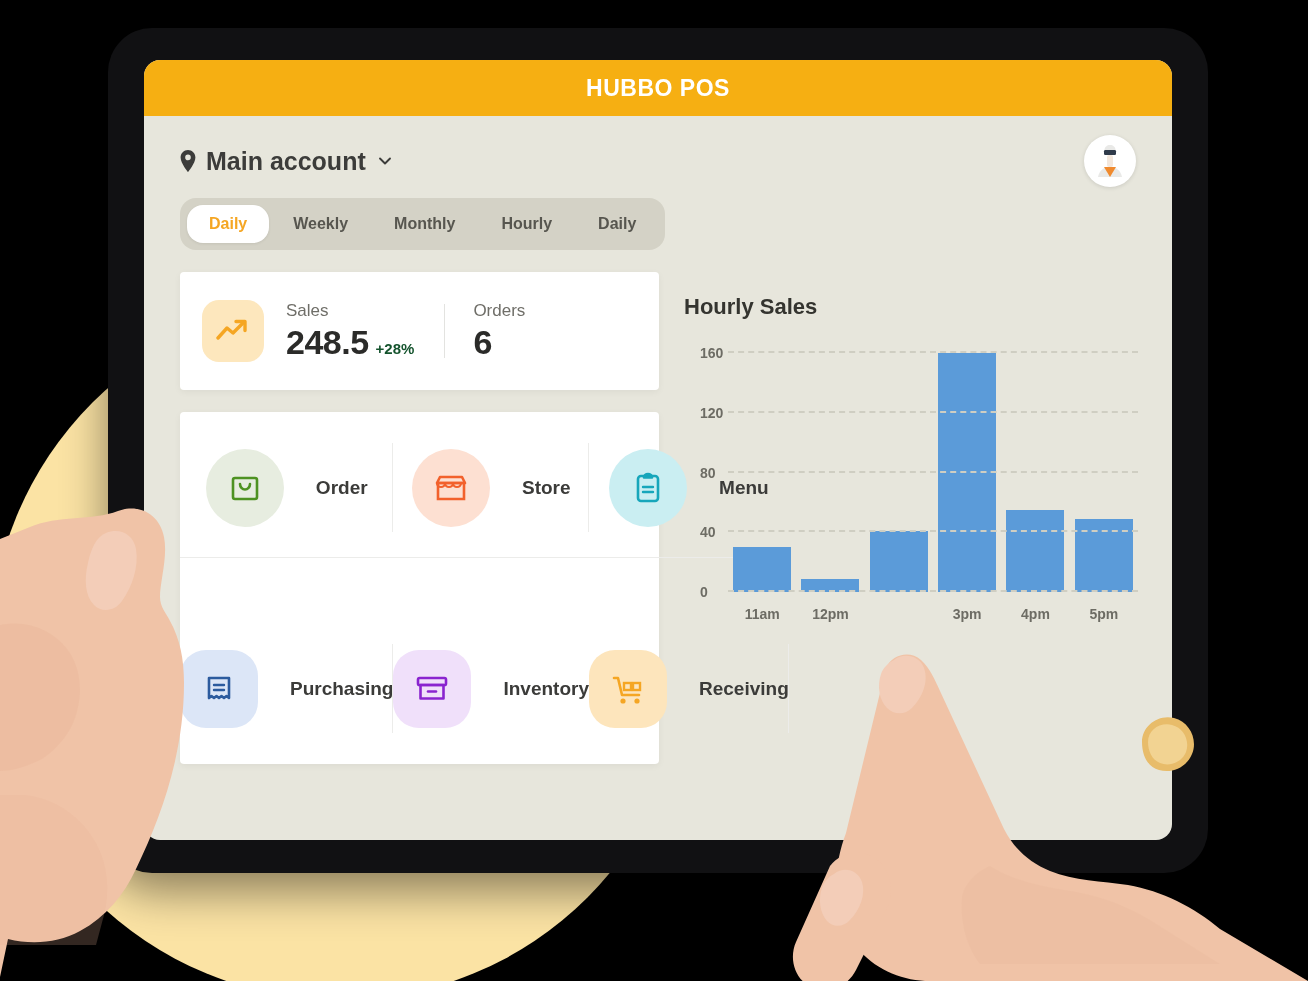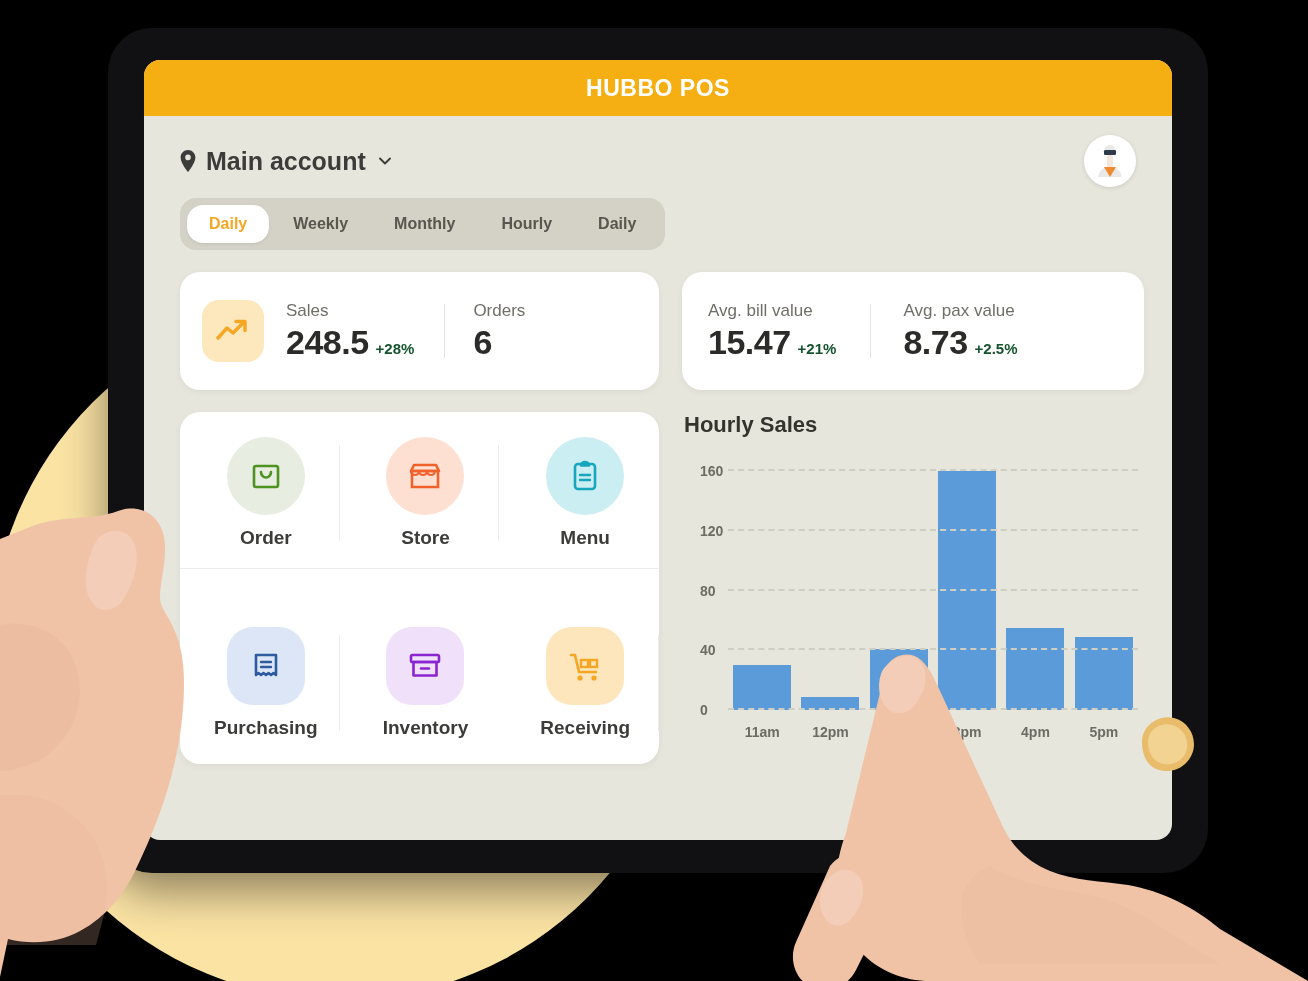--- a/index.html
+++ b/index.html
@@ -71,21 +71,21 @@
     padding: 10px 22px; font-size: 16px; font-weight: 700; color: #57564f;
     border-radius: 16px; white-space: nowrap;
   }
   .tab.active { background: #fff; color: #f5a623; box-shadow: 0 1px 3px rgba(0,0,0,.08); }
 
   
   .content {
     display: grid; grid-template-columns: 479px 462px; gap: 23px;
     margin-top: 22px;
   }
-  .card { background: #fff; border-radius: 20px; box-shadow: 0 2px 7px rgba(0,0,0,.05); }
+  .card { background: #fff; border-radius: 4px; box-shadow: 0 2px 7px rgba(0,0,0,.05); }
 
   
   .kpi-card { height: 118px; display: flex; align-items: center; padding: 0 22px; }
   .kpi-icon-box {
     width: 62px; height: 62px; border-radius: 17px; background: #fde7bd;
     display: flex; align-items: center; justify-content: center; flex: none;
   }
   .kpi-block { padding-left: 22px; }
   .kpi-label { font-size: 17px; color: #6f6e68; margin-bottom: 2px; }
   .kpi-value-row { display: flex; align-items: baseline; gap: 7px; }
@@ -95,22 +95,22 @@
   .kpi-block.orders { padding-left: 28px; }
 
   .kpi-card.dual { justify-content: flex-start; padding: 0 0 0 26px; }
   .kpi-card.dual .kpi-block { padding-left: 0; }
   .kpi-card.dual .vdiv { margin: 0 32px 0 34px; }
 
   
   .shortcuts { margin-top: 22px; height: 352px; padding: 6px 0; }
   .sc-grid { display: grid; grid-template-columns: 1fr 1fr 1fr; height: 100%; }
   .sc-cell {
-    display: flex; flex-direction: column; align-items: center; justify-content: center;
-    gap: 12px; position: relative; margin-left: 12px;
+    display: flex; flex-direction: row; align-items: center; justify-content: center;
+    gap: 32px; position: relative;
   }
   .sc-cell:not(:nth-child(3n))::after {
     content: ""; position: absolute; right: 0; top: 18%; height: 64%;
     width: 1px; background: #ececea;
   }
   .sc-row-div { grid-column: 1 / -1; height: 1px; background: #ececea; }
   .sc-ico {
     width: 78px; height: 78px; border-radius: 26px;
     display: flex; align-items: center; justify-content: center;
   }
@@ -286,37 +286,20 @@
                     </svg>
                   </div>
                   <div class="sc-label">Receiving</div>
                 </div>
 
               </div>
             </div>
           </div>
 
           <div>
-            <div class="card kpi-card dual">
-              <div class="kpi-block">
-                <div class="kpi-label">Avg. bill value</div>
-                <div class="kpi-value-row">
-                  <span class="kpi-value">15.47</span>
-                  <span class="kpi-delta">+21%</span>
-                </div>
-              </div>
-              <div class="vdiv"></div>
-              <div class="kpi-block">
-                <div class="kpi-label">Avg. pax value</div>
-                <div class="kpi-value-row">
-                  <span class="kpi-value">8.73</span>
-                  <span class="kpi-delta">+2.5%</span>
-                </div>
-              </div>
-            </div>
 
             <div class="chart-wrap">
               <div class="chart-title">Hourly Sales</div>
               <div class="chart">
                 <div class="plot" id="plot">
                   <div class="bars" id="bars">
                       <div class="bcol">
                         <div class="bar" style="height: 18.1818%; background: rgb(91, 155, 217);"></div>
                       </div>
                       <div class="bcol">

